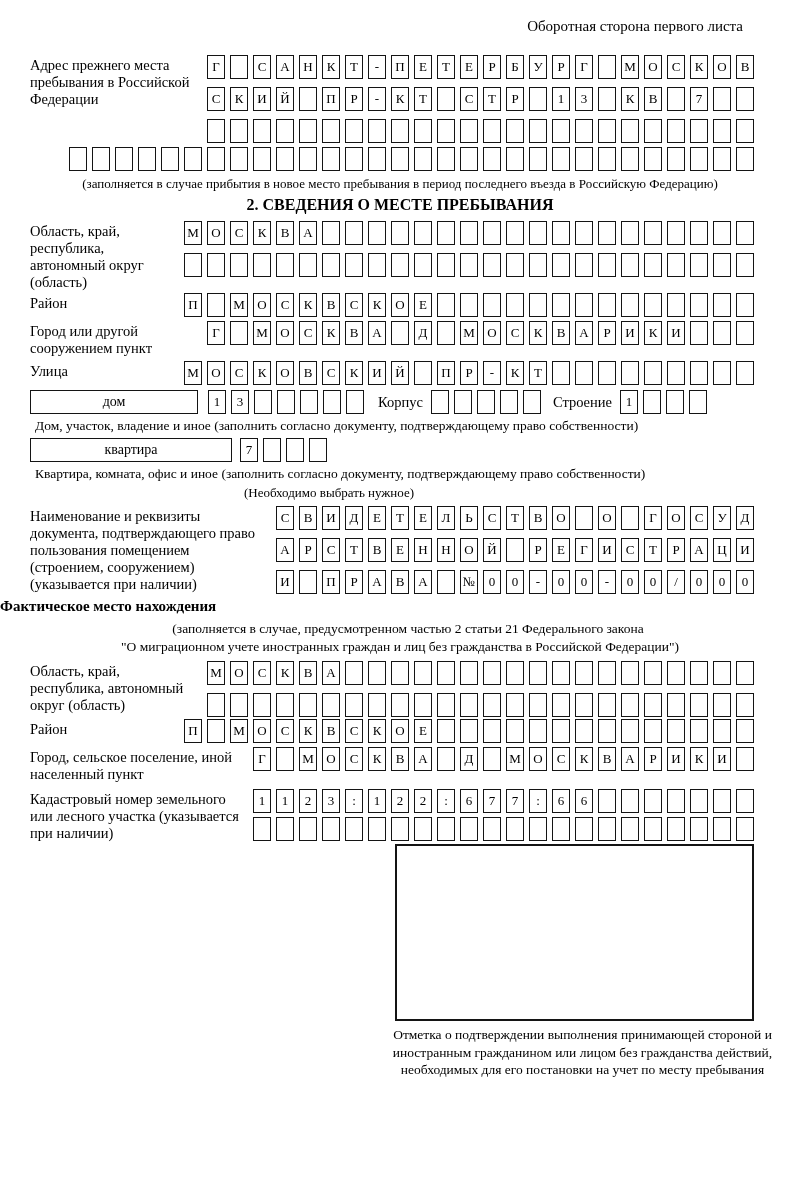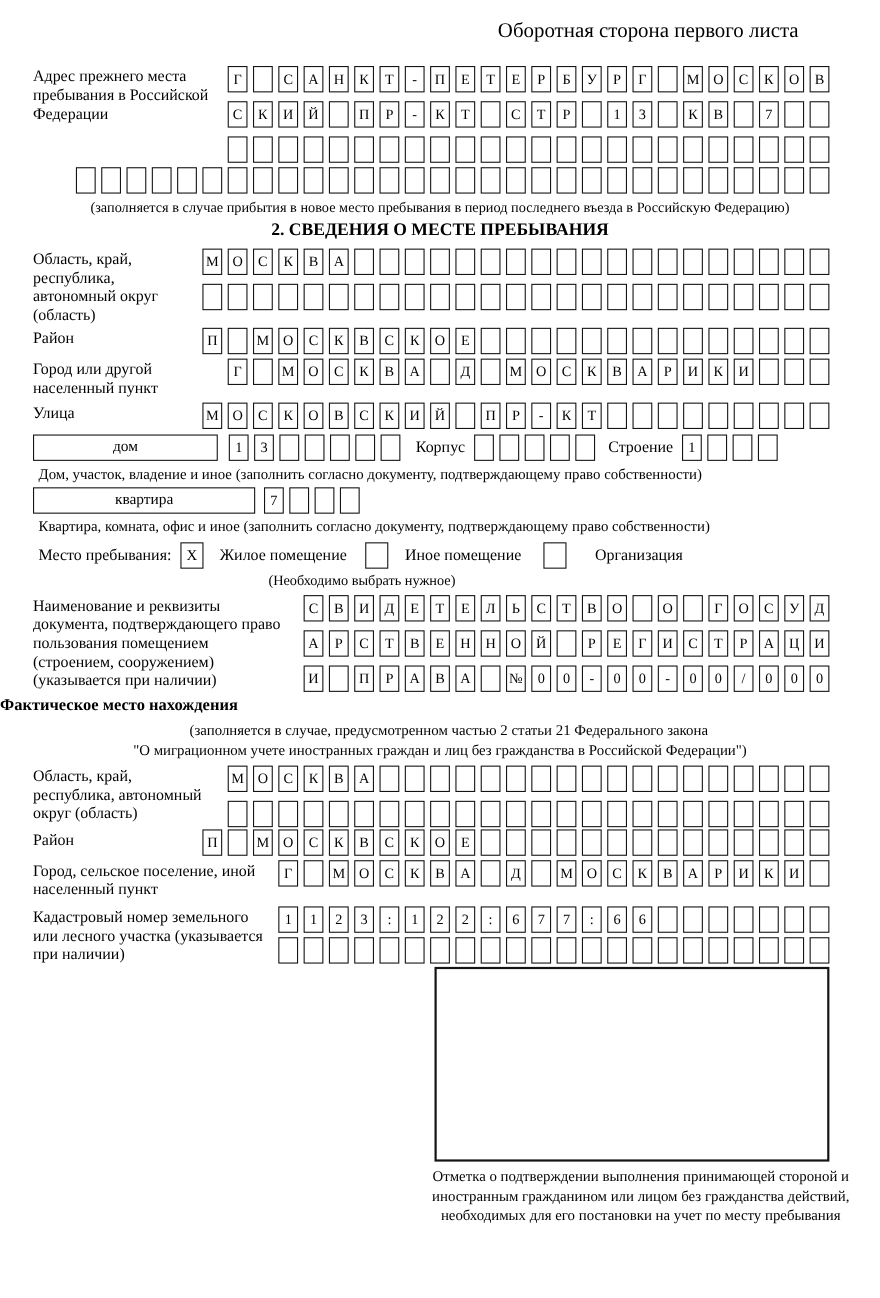--- a/index.html
+++ b/index.html
@@ -1,18 +1,18 @@
 <!DOCTYPE html>
 <html><head>
 <meta charset="utf-8">
 <style>
   html,body{margin:0;padding:0;background:#ffffff;}
   body{width:800px;height:1180px;color:#000;font-family:"Liberation Serif","DejaVu Serif",serif;}
   .page{width:800px;height:1180px;overflow:hidden;position:relative;}
-  .hdr{margin:18px 74px 0 0;text-align:right;font-size:19px;}
+  .hdr{margin:18px 57px 0 0;text-align:right;font-size:15px;}
   .frow{display:flex;align-items:flex-start;margin:0 46px 0 30px;}
   .lbl{flex:1 1 auto;font-size:14.5px;line-height:17px;padding-top:2px;padding-right:10px;}
   .lbl.narrow{padding-right:14px;}
   .rowscol{display:flex;flex-direction:column;gap:8px;align-items:flex-end;margin-left:auto;}
   .boxrow{display:flex;gap:5px;justify-content:flex-end;}
   .cell{flex:none;width:16px;height:22px;border:1.5px solid #141414;font-size:13px;line-height:22px;text-align:center;}
   .bb{flex:none;border:1.5px solid #141414;height:22px;line-height:22px;text-align:center;font-size:14px;}
   .cap{margin:4px 46px 0 35px;font-size:13.5px;}
   .note-center{text-align:center;font-size:13px;line-height:15px;margin-top:5px;}
   .sec-title{margin-top:5px;text-align:center;font-weight:bold;font-size:16px;}
@@ -241,21 +241,21 @@
           <span class="cell"></span>
           <span class="cell"></span>
           <span class="cell"></span>
           <span class="cell"></span>
           <span class="cell"></span>
         </div>
     </div>
   </div>
 
   <div class="frow" style="margin-top:4px;">
-    <div class="lbl">Город или другой населенный пункт</div>
+    <div class="lbl">Город или другой сооружением пункт</div>
     <div class="rowscol">
       <div class="boxrow">
           <span class="cell">Г</span>
           <span class="cell"></span>
           <span class="cell">М</span>
           <span class="cell">О</span>
           <span class="cell">С</span>
           <span class="cell">К</span>
           <span class="cell">В</span>
           <span class="cell">А</span>
@@ -345,29 +345,20 @@
     <div class="bb" style="width:200px;">квартира</div>
     <div class="boxrow" style="margin-left:8px;">
         <span class="cell">7</span>
         <span class="cell"></span>
         <span class="cell"></span>
         <span class="cell"></span>
       </div>
   </div>
   <div class="cap">Квартира, комната, офис и иное (заполнить согласно документу, подтверждающему право собственности)</div>
 
-  <div class="stay">
-    <span>Место пребывания:</span>
-    <span class="chk" style="margin-left:8px;">X</span>
-    <span style="margin-left:15px;">Жилое помещение</span>
-    <span class="chk" style="margin-left:17px;"></span>
-    <span style="margin-left:15px;">Иное помещение</span>
-    <span class="chk" style="margin-left:20px;"></span>
-    <span style="margin-left:26px;">Организация</span>
-  </div>
   <div class="need-note">(Необходимо выбрать нужное)</div>
 
   <div class="frow" style="margin-top:6px;">
     <div class="lbl">Наименование и реквизиты документа, подтверждающего право пользования помещением (строением, сооружением) (указывается при наличии)</div>
     <div class="rowscol">
       <div class="boxrow">
           <span class="cell">С</span>
           <span class="cell">В</span>
           <span class="cell">И</span>
           <span class="cell">Д</span>

